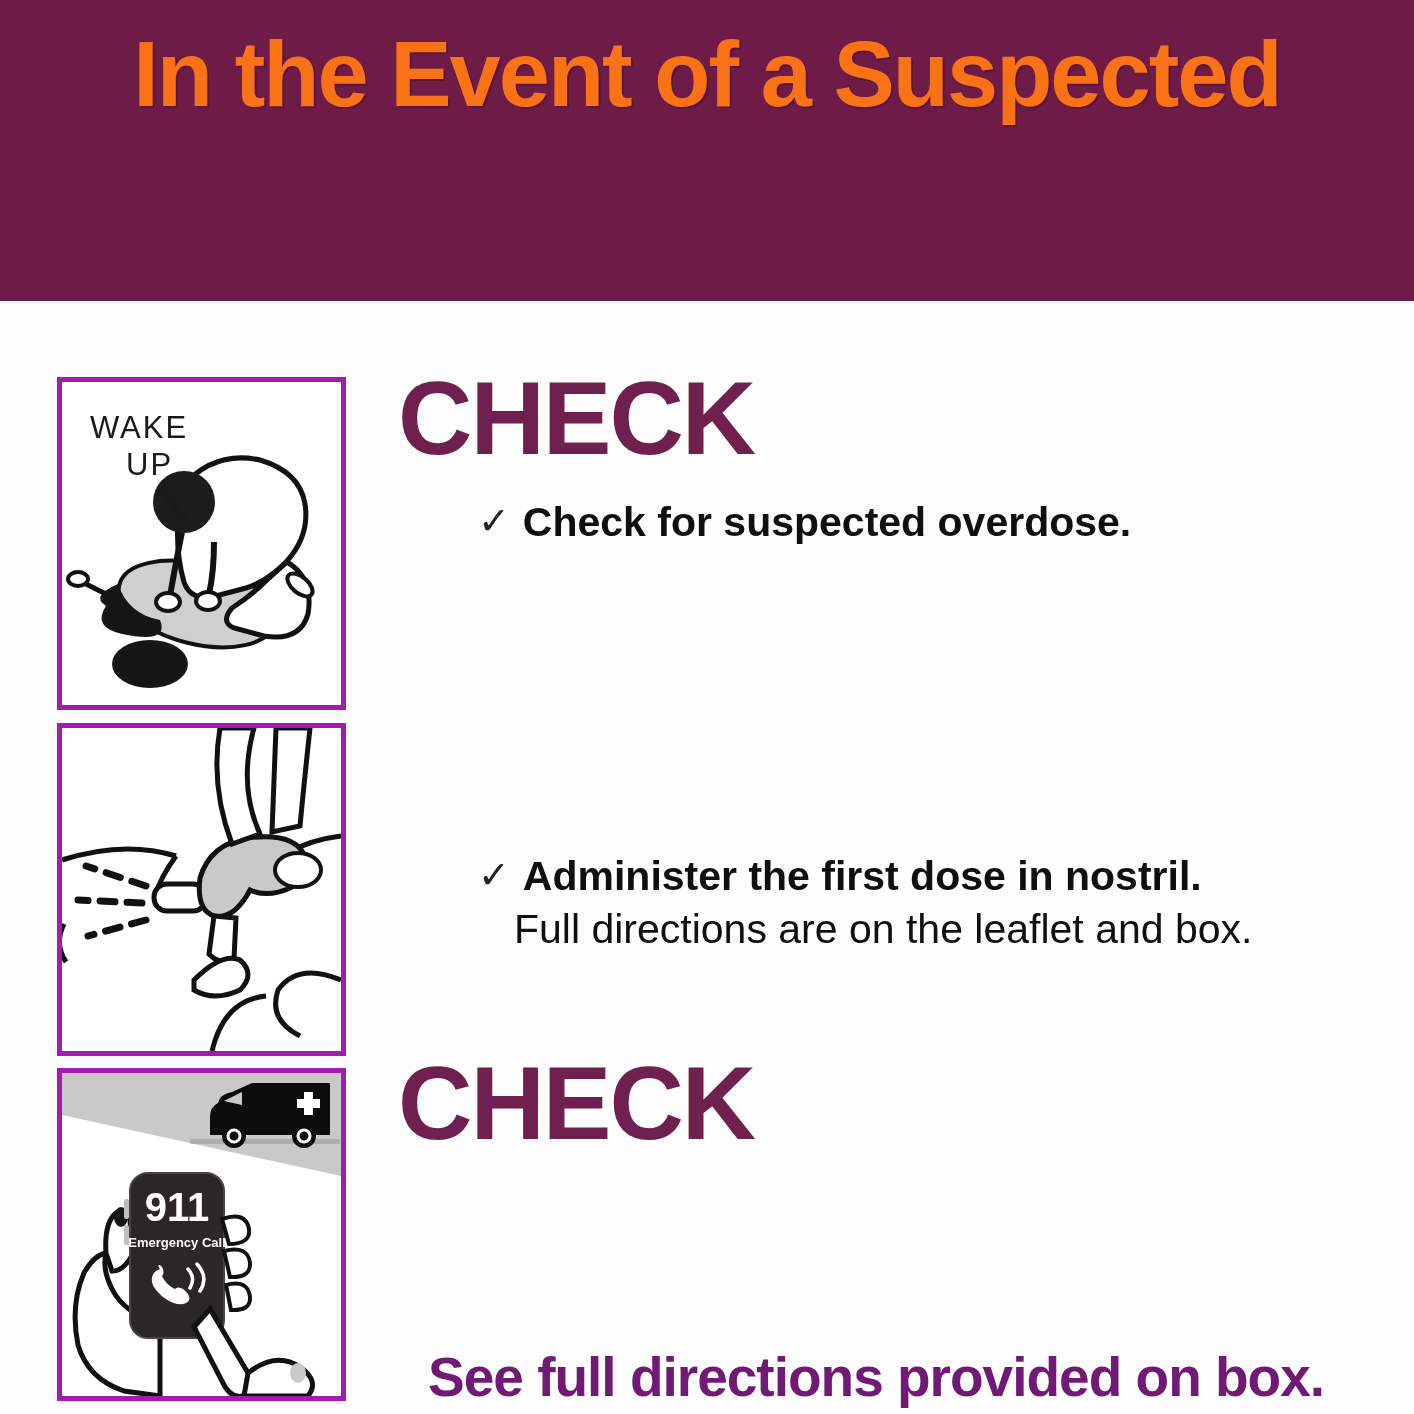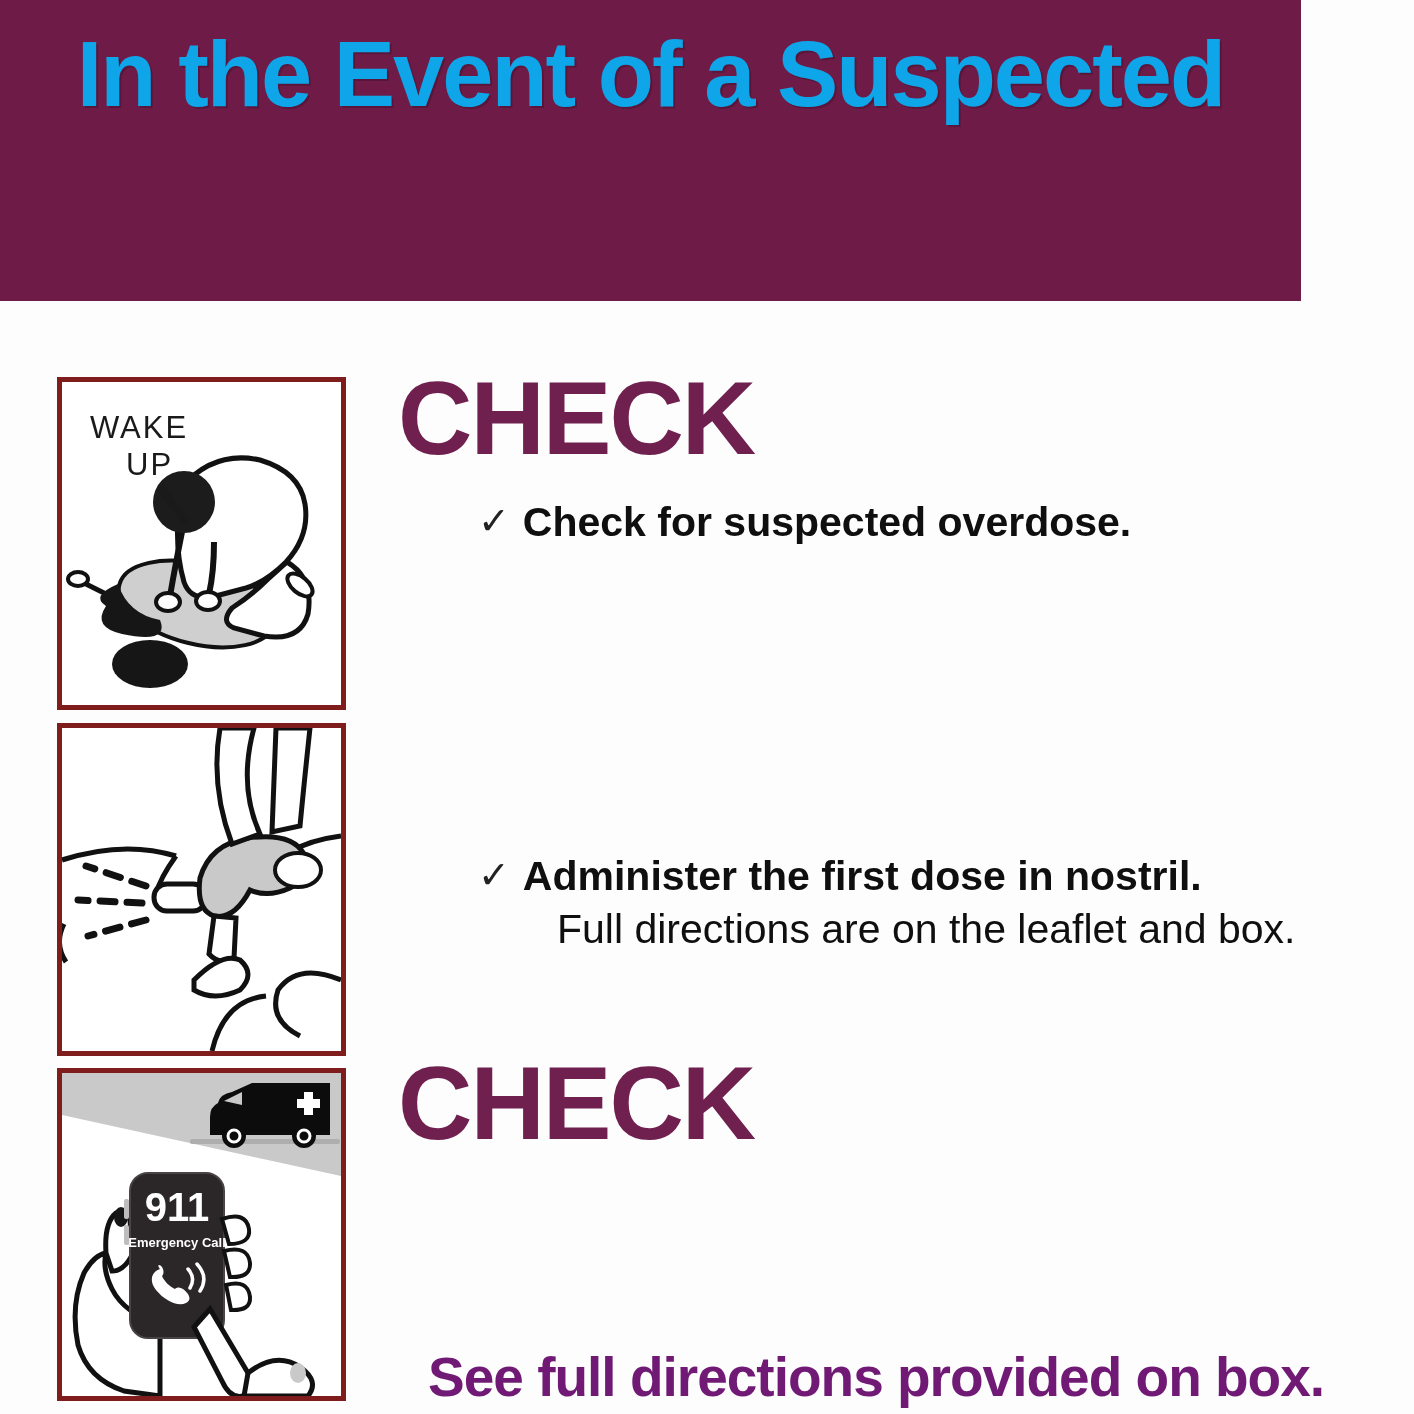--- a/index.html
+++ b/index.html
@@ -2,35 +2,35 @@
 <html><head>
 <meta charset="utf-8">
 <style>
   html,body{margin:0;padding:0;background:#ffffff;}
   .page{
     position:relative;width:1414px;height:1414px;overflow:hidden;
     background:#fdfdfd;font-family:"Liberation Sans",sans-serif;
   }
   
   .header{
-    position:absolute;top:0;left:0;width:1301px;height:301px;
-    background:#6e1c47;color:#0ea5e9;text-align:center;
+    position:absolute;top:0;left:0;width:1414px;height:301px;
+    background:#6e1c47;color:#f97316;text-align:center;
   }
   .header .l1{
     margin-top:26px;font-size:92px;font-weight:700;letter-spacing:-2px;line-height:1.05;
     text-shadow:2px 2px 0 rgba(0,0,0,0.18);
   }
   .header .l2{
     font-size:148px;font-weight:700;letter-spacing:-5px;line-height:1;margin-top:0px;
     text-shadow:2px 2px 0 rgba(0,0,0,0.18);
   }
   
   .illus-box{
     position:absolute;left:57px;width:279px;height:323px;
-    border:5px solid #7f1d1d;background:#ffffff;
+    border:5px solid #a21caf;background:#ffffff;
   }
   #box-check{top:377px;}
   #box-give{top:723px;}
   #box-call{top:1068px;}
   .illus-box svg{display:block;width:279px;height:323px;font-family:inherit;}
   
   .sec-heading{
     position:absolute;left:398px;color:#70204e;font-weight:700;
     font-size:103px;letter-spacing:-2px;line-height:1;text-align:right;
   }
@@ -40,21 +40,21 @@
   .bullet{
     position:absolute;left:478px;color:#0f0f0f;font-size:41px;line-height:1.3;
   }
   .bullet .line{white-space:nowrap;}
   .bullet .check{
     font-weight:400;color:#222222;font-size:38px;margin-right:13px;
     position:relative;top:-2px;
   }
   .bullet .b{font-weight:700;}
   .bullet .r{font-weight:400;}
-  .bullet .cont{margin-left:79px;}
+  .bullet .cont{margin-left:36px;}
   #bullet-check{top:496px;}
   #bullet-give{top:850px;}
   #bullet-call{top:1190px;}
   .footer{
     position:absolute;left:392px;top:1345px;
     color:#701a75;font-weight:700;font-size:55px;letter-spacing:-1px;white-space:nowrap;margin-left:36px;
   }
 </style>
 </head>
 <body>

